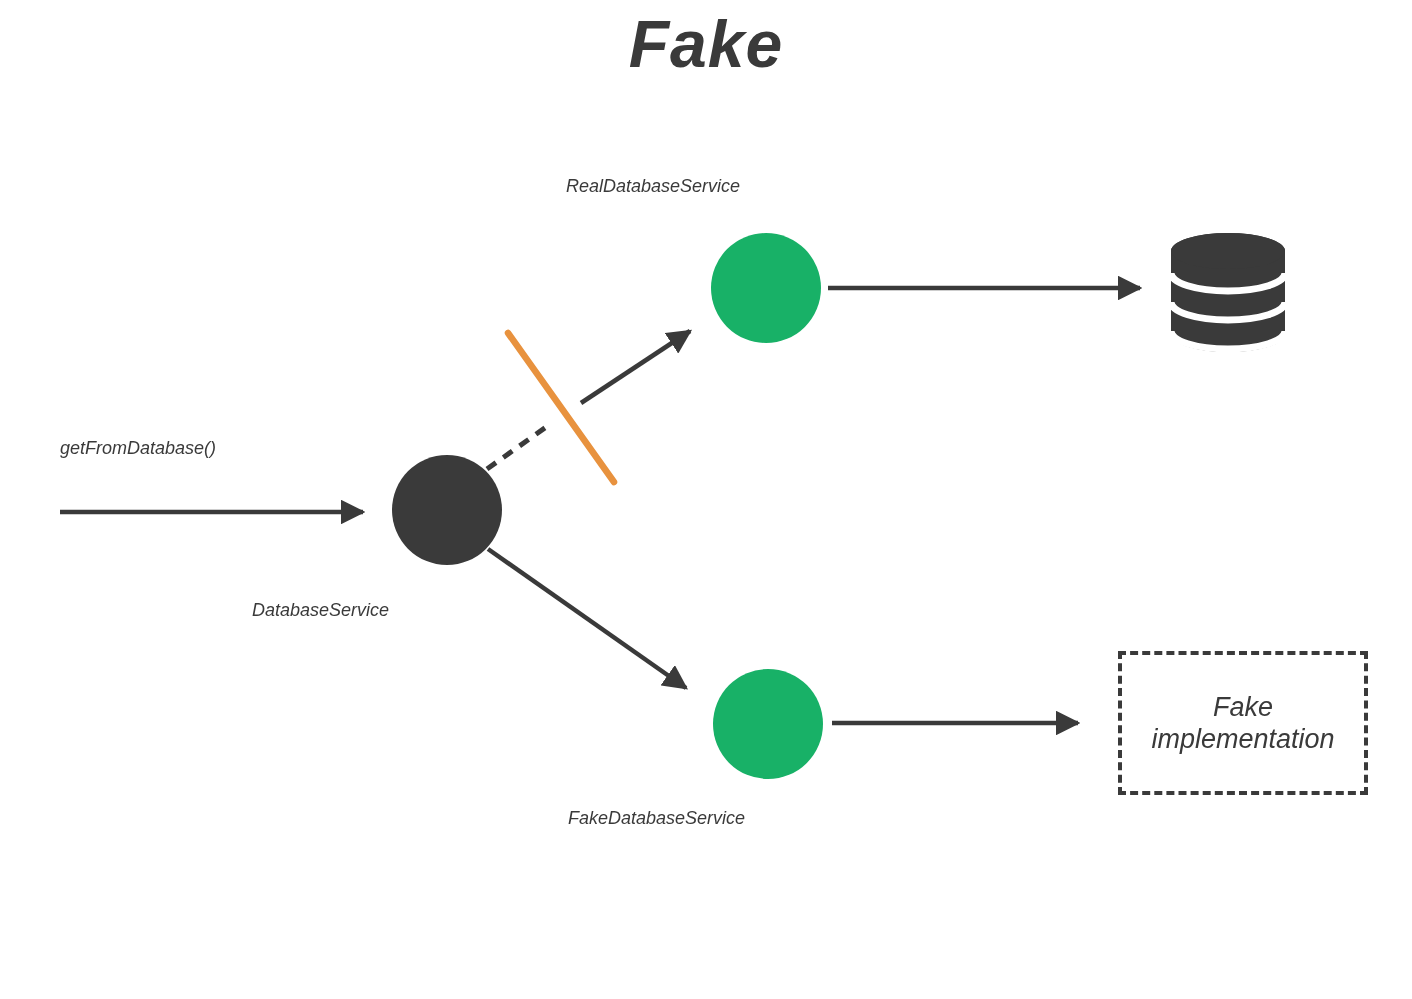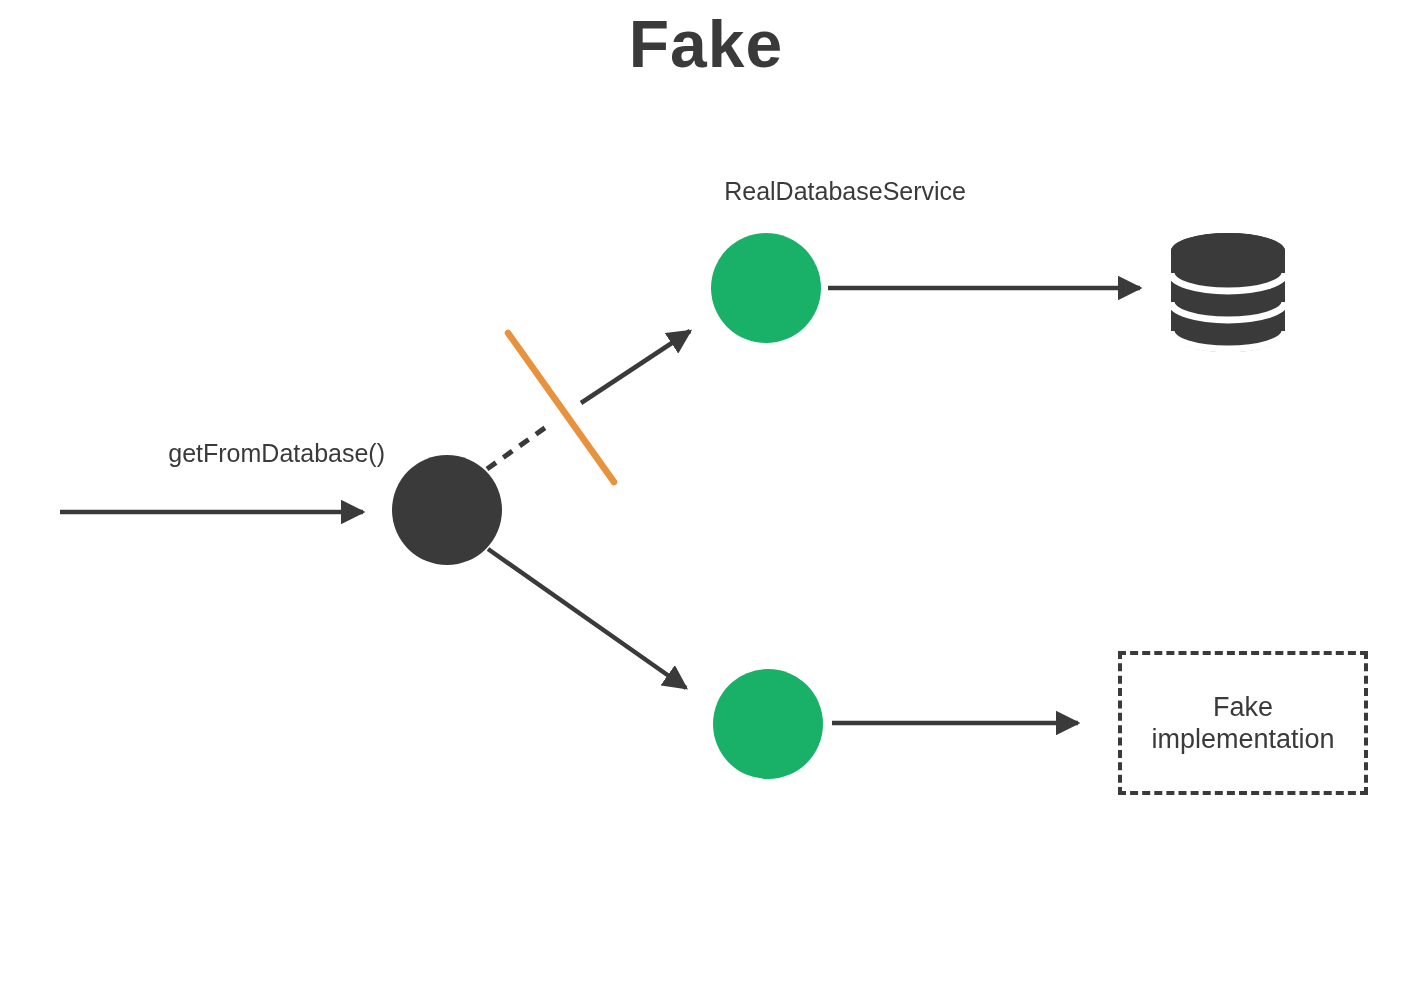--- a/index.html
+++ b/index.html
@@ -13,20 +13,21 @@
     background:var(--background);
     font-family:"Liberation Sans", sans-serif;
     color:var(--dark);
   }
   .canvas{
     position:relative;
     width:1412px;
     height:999px;
     background:var(--background);
     overflow:hidden;
+    font-style:italic;
   }
   .diagram-svg{
     position:absolute;
     left:0;top:0;
     width:1412px;
     height:999px;
   }
   .edge{
     stroke:var(--dark);
     stroke-width:4.5;
@@ -48,23 +49,23 @@
   .node-green{fill:var(--green);}
   .db-body{fill:var(--dark);}
   .db-gap{
     stroke:var(--background);
     stroke-width:7;
     fill:none;
   }
   .arrowhead{fill:var(--dark);}
   .label{
     position:absolute;
-    font-size:25px;
+    font-size:18px;
     color:var(--dark);
-    text-align:right;
+    text-align:left;
     line-height:1.2;
     white-space:nowrap;
   }
   .page-title{
     position:absolute;
     left:0;
     top:6px;
     width:100%;
     text-align:center;
     font-size:66px;
@@ -134,19 +135,21 @@
       <path class="db-gap" d="M 1171 331 A 57 18 0 0 0 1285 331"></path>
     </g>
   </svg>
 
   <div class="page-title">Fake</div>
 
   <div class="label" style="left:566px;top:176px;width:400px;">RealDatabaseService</div>
 
   <div class="label" style="left:60px;top:438px;width:325px;">getFromDatabase()</div>
 
+  <div class="label" style="left:252px;top:600px;width:400px;">DatabaseService</div>
 
+  <div class="label" style="left:568px;top:808px;width:400px;">FakeDatabaseService</div>
 
 
   <div class="fake-impl-box">Fake
 implementation</div>
 
 </div>
 
 </body></html>

